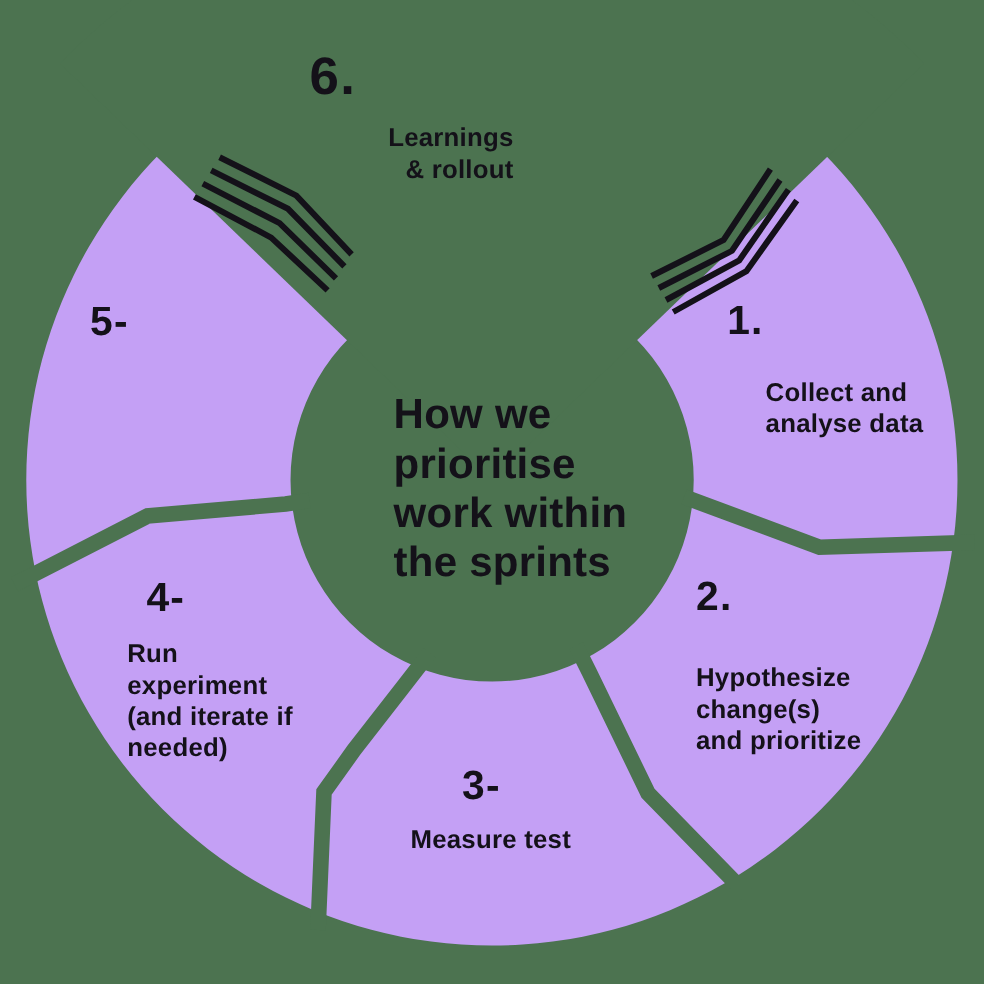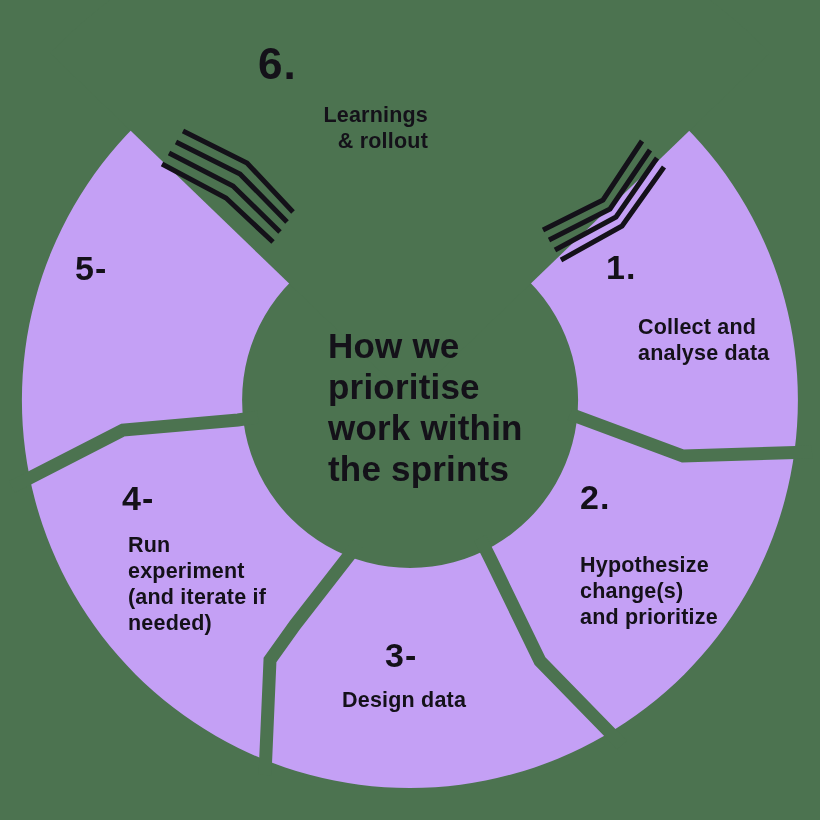--- a/index.html
+++ b/index.html
@@ -82,24 +82,24 @@
   <div class="lbl num" style="left:606px; top:250px;">1.</div>
   <div class="lbl body-txt" style="left:606px; top:314px; width:180px;margin-left:32px;">Collect and
 analyse data</div>
 
   <div class="lbl num" style="left:580px; top:480px;">2.</div>
   <div class="lbl body-txt" style="left:580px; top:552px; width:190px;">Hypothesize
 change(s)
 and prioritize</div>
 
   <div class="lbl num" style="left:385px; top:638px;">3-</div>
-  <div class="lbl body-txt" style="left:342px; top:687px; width:180px;">Design data</div>
+  <div class="lbl body-txt" style="left:342px; top:687px; width:180px;">Measure test</div>
 
   <div class="lbl num" style="left:122px; top:481px;">4-</div>
-  <div class="lbl body-txt" style="left:128px; top:532px; width:190px;">Run
+  <div class="lbl body-txt" style="left:106px; top:532px; width:190px;">Run
 experiment
 (and iterate if
 needed)</div>
 
   <div class="lbl num" style="left:75px; top:251px;">5-</div>
 
   <div class="lbl num num-big" style="left:258px; top:42px;">6.</div>
   <div class="lbl body-txt" style="left:258px; top:102px; width:170px;text-align:right;">Learnings
 &amp; rollout</div>
 

